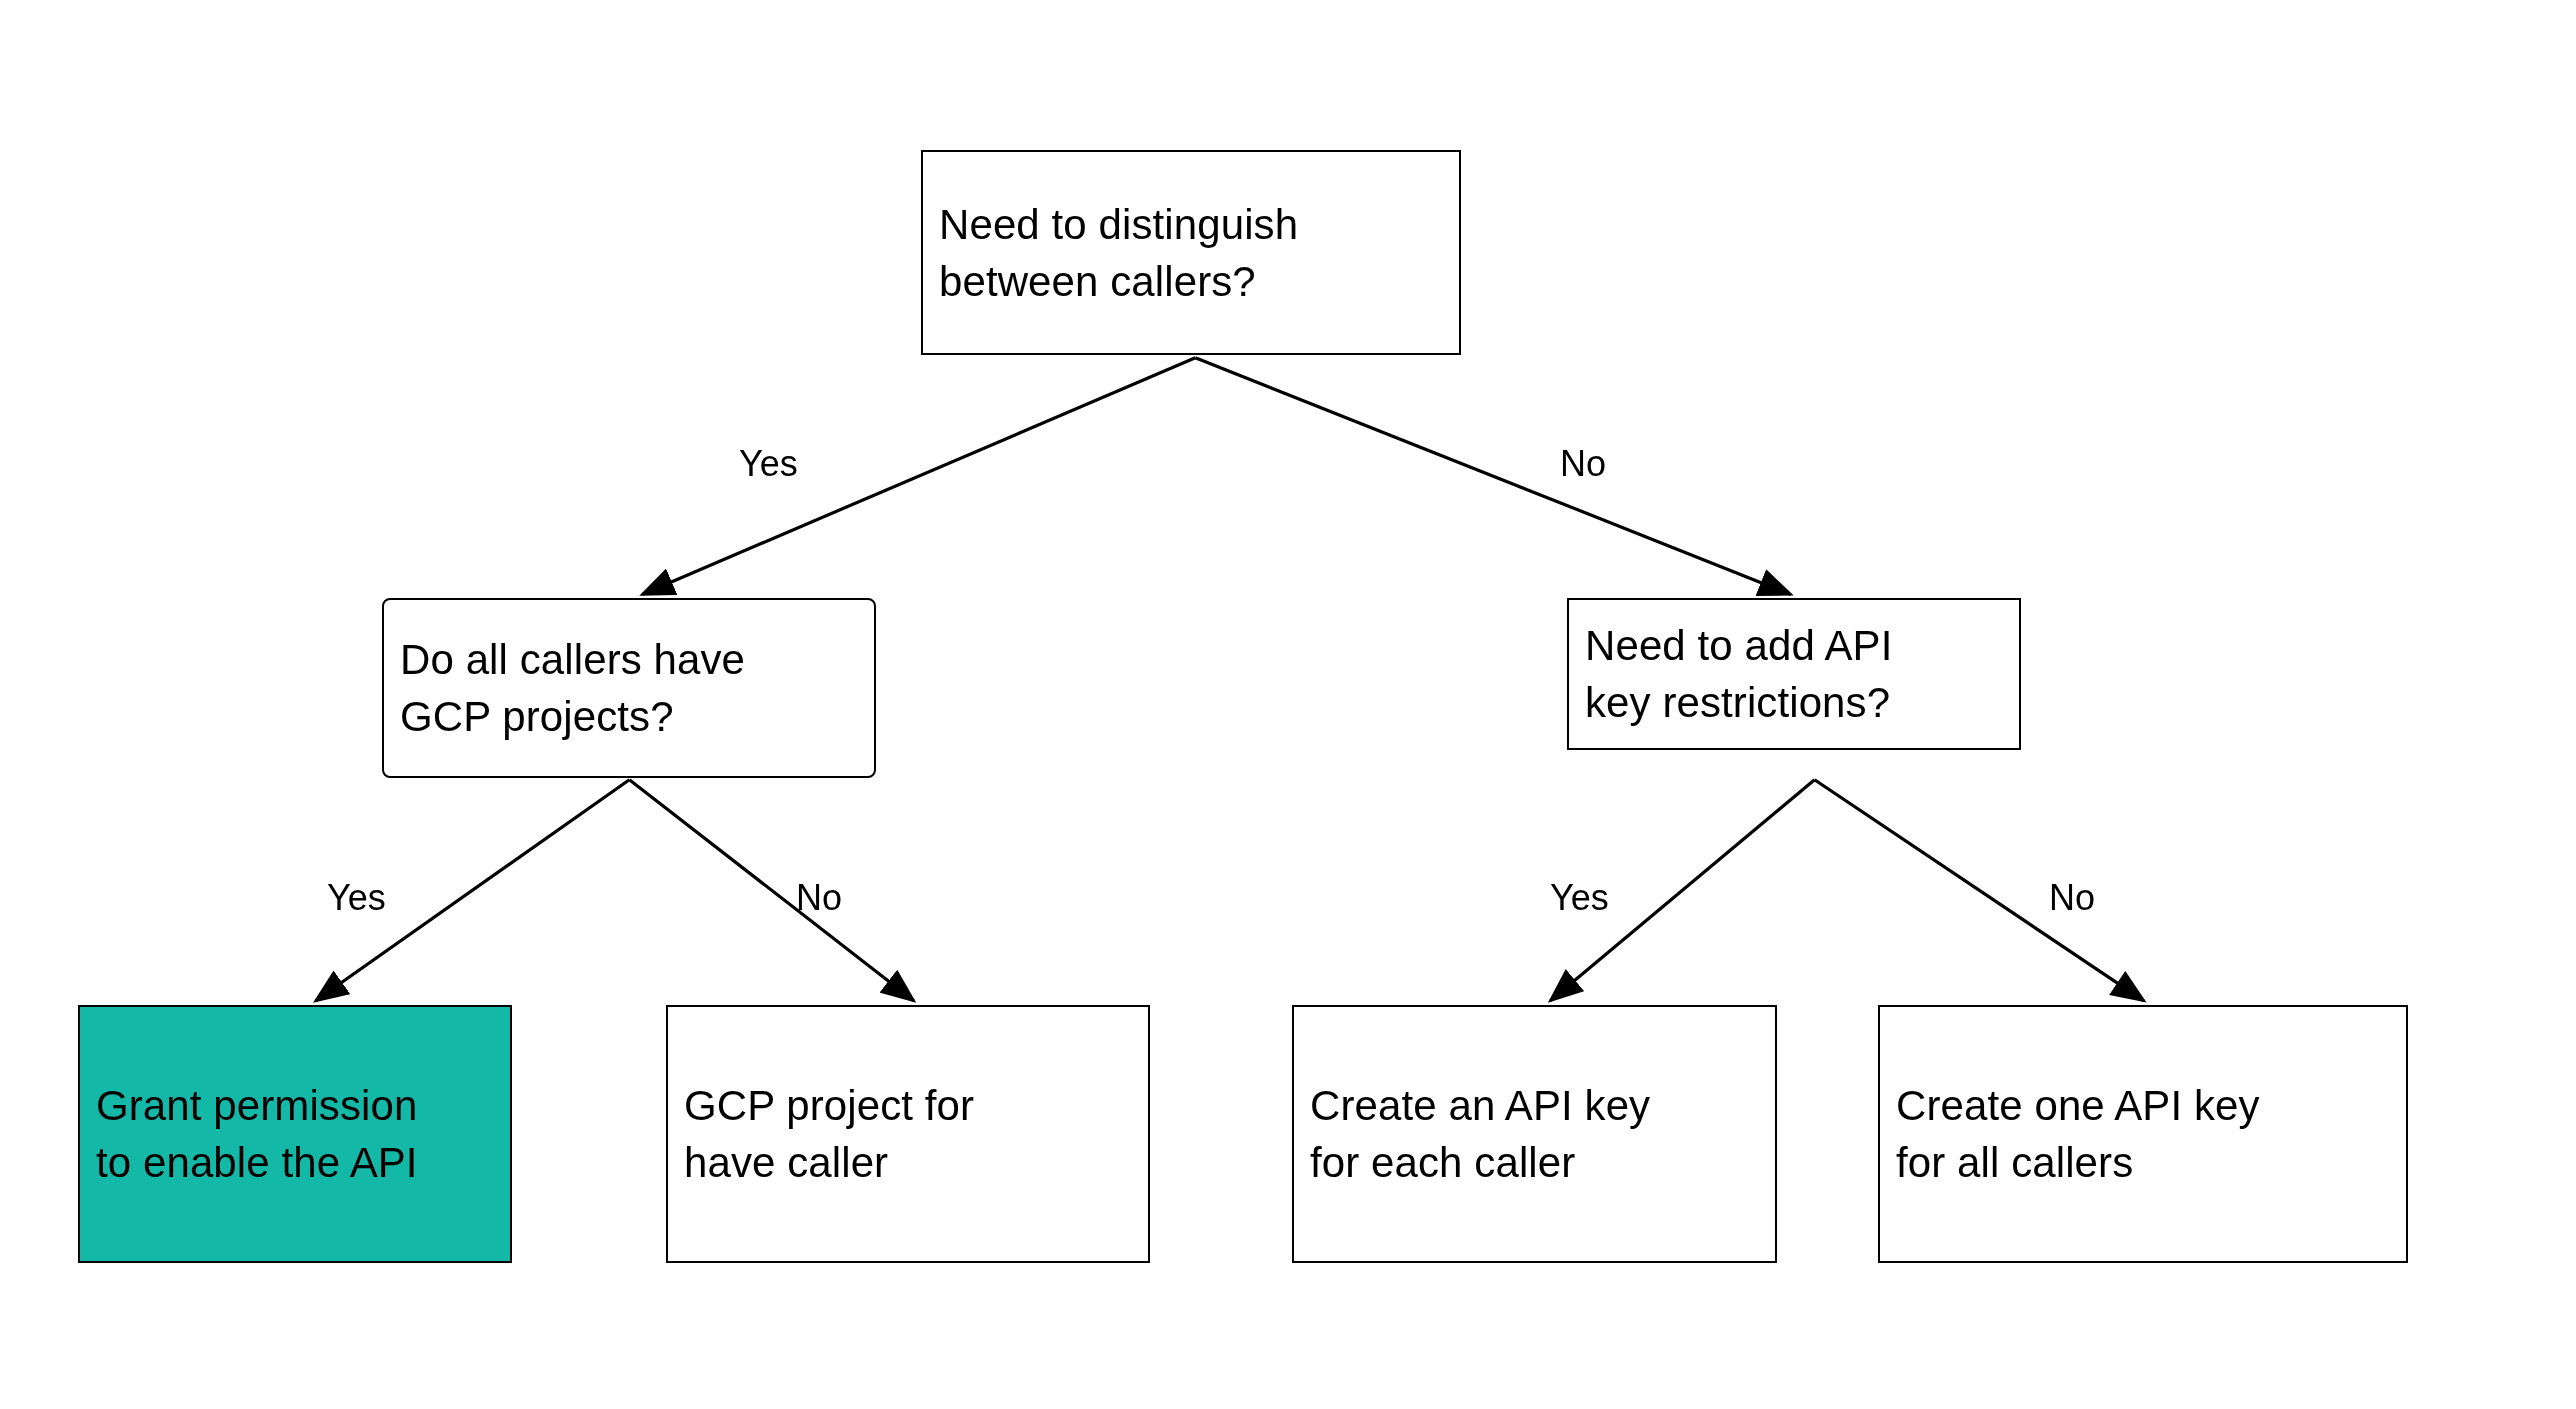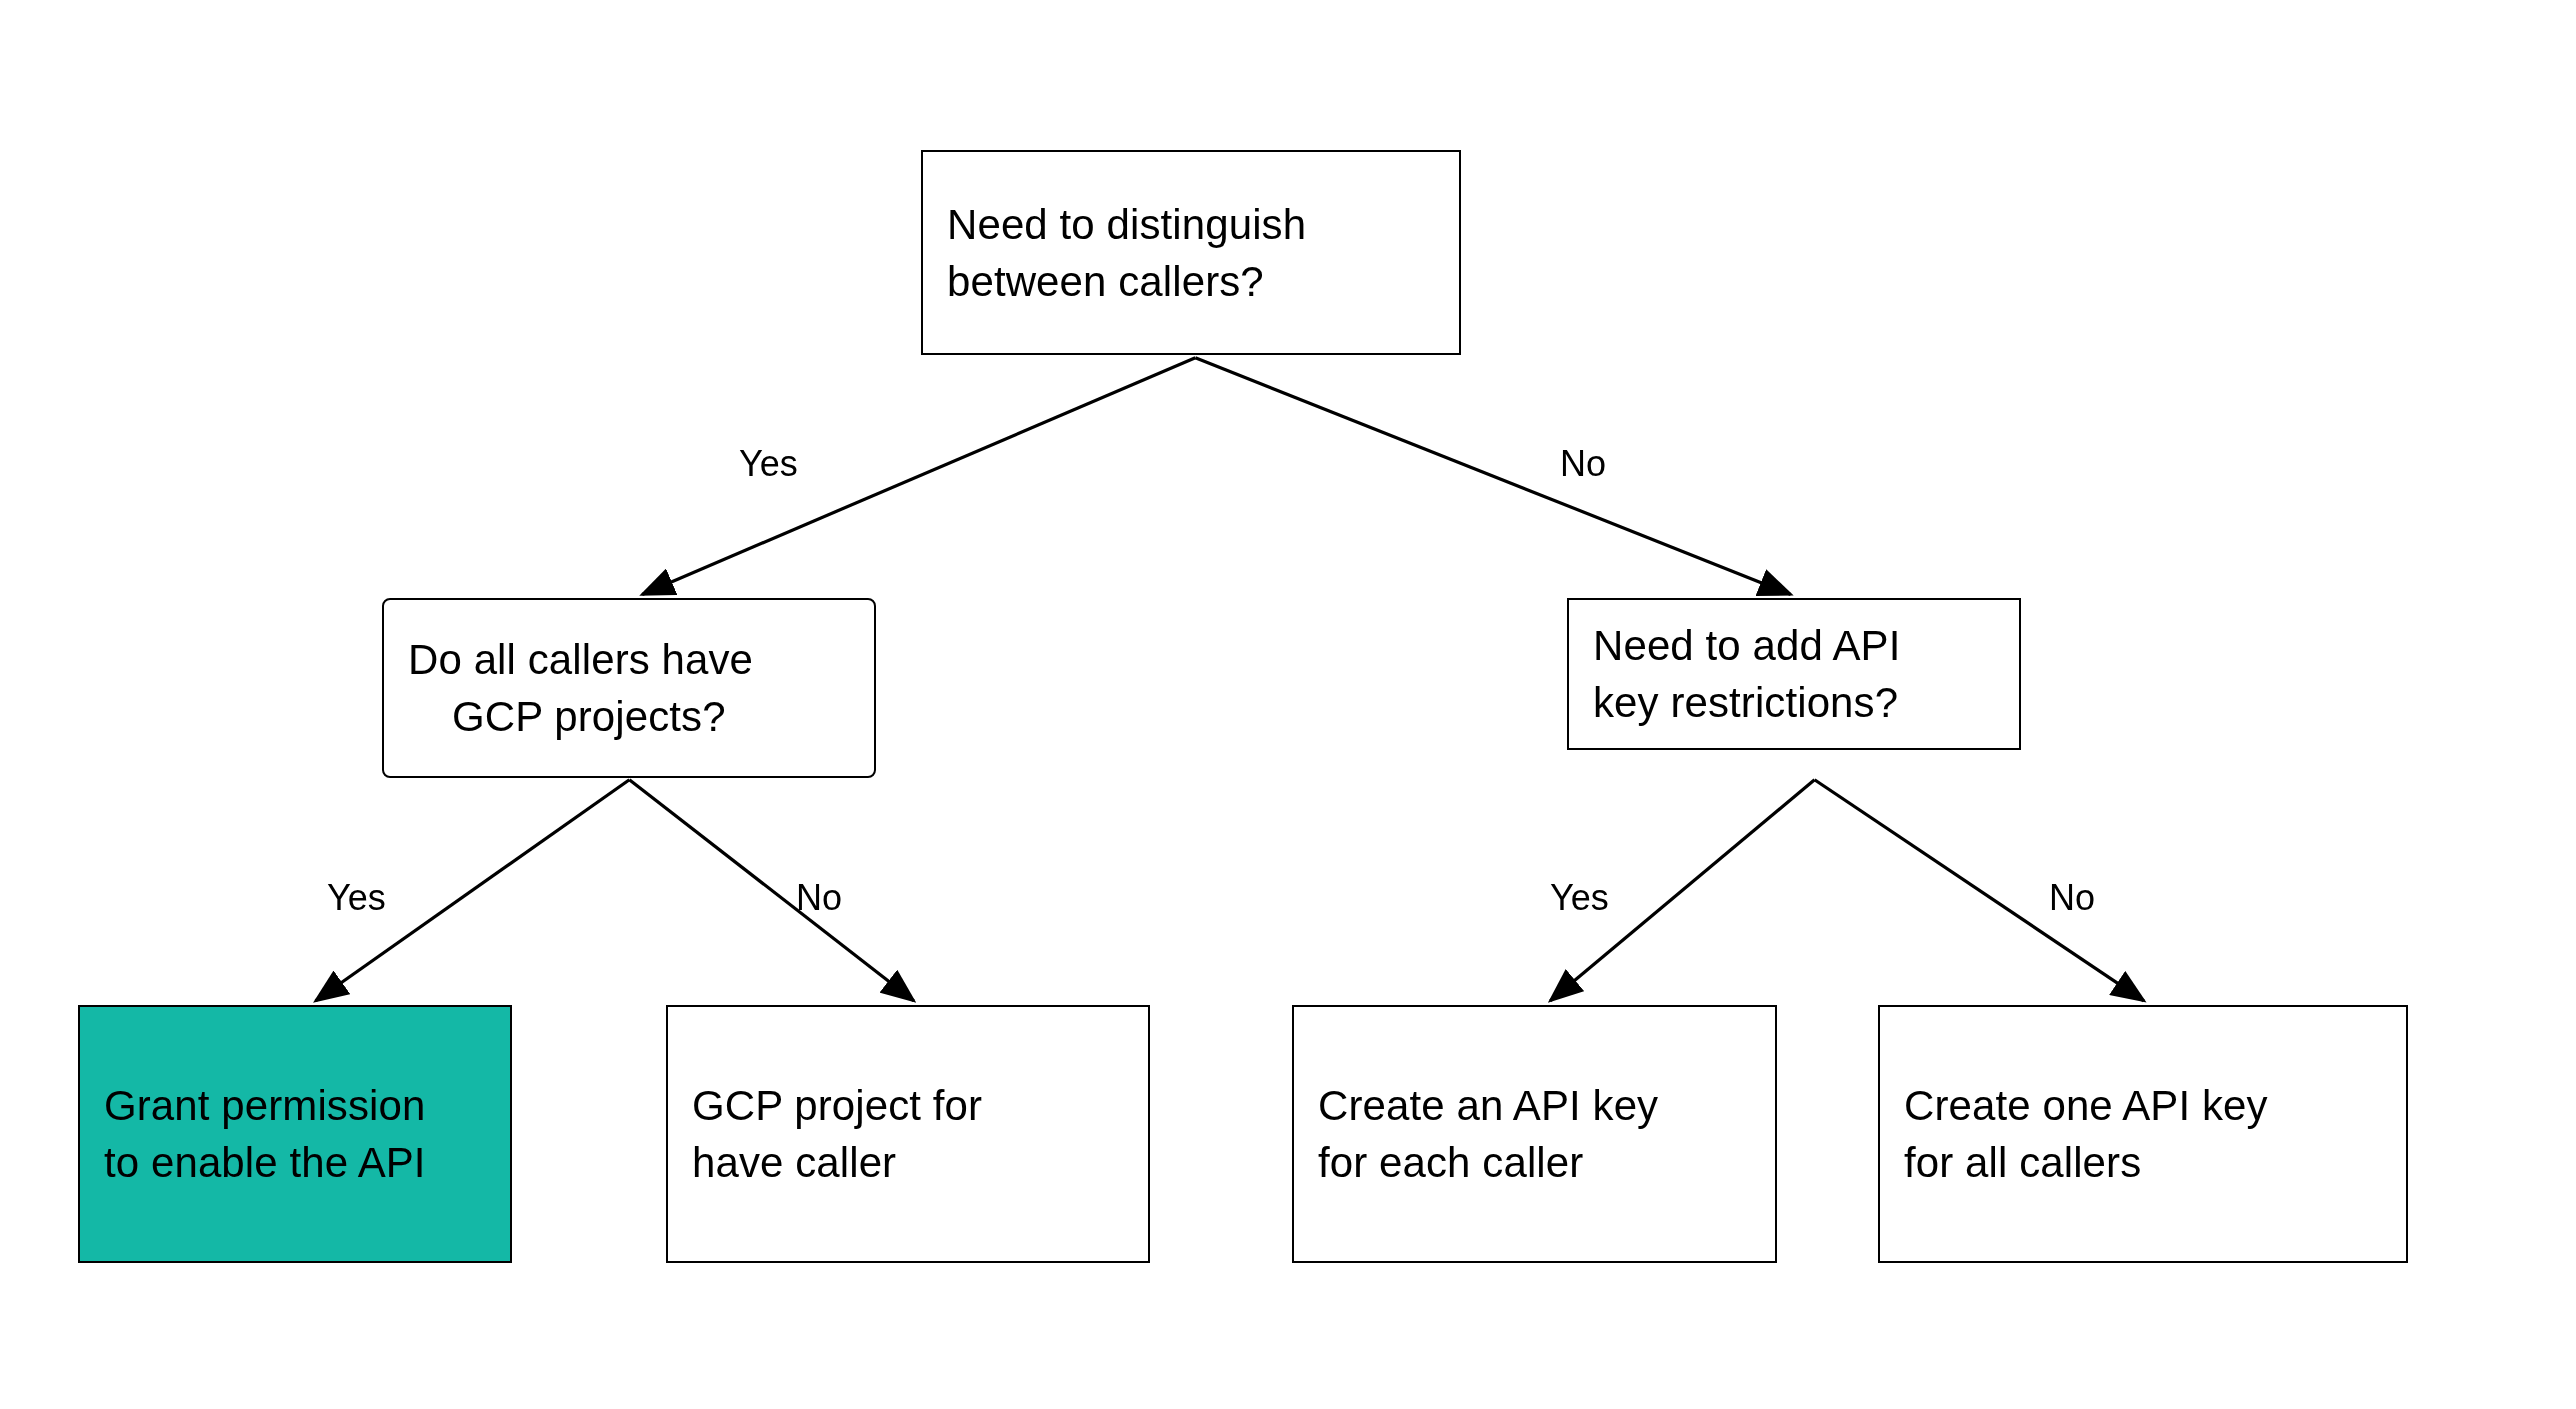--- a/index.html
+++ b/index.html
@@ -17,21 +17,21 @@
   }
   .node {
     position: absolute;
     box-sizing: border-box;
     background: #ffffff;
     border: 2.8px solid #000000;
     display: flex;
     flex-direction: column;
     justify-content: center;
     align-items: flex-start;
-    padding: 0 24px;
+    padding: 0 16px;
   }
   .node .line {
     display: block;
     color: #000000;
     font-size: 42px;
     line-height: 57px;
     white-space: nowrap;
     letter-spacing: 0.1px;
   }
   .edge-label {
@@ -70,21 +70,21 @@
       </g>
   </svg>
 
   <div id="node-layer">
       <div class="node" style="left: 921px; top: 150px; width: 540px; height: 205px; border-color: rgb(0, 0, 0); background: rgb(255, 255, 255);">
         <span class="line" style="color: rgb(0, 0, 0);">Need to distinguish</span>
         <span class="line" style="color: rgb(0, 0, 0);">between callers?</span>
       </div>
       <div class="node" style="left: 382px; top: 598px; width: 494px; height: 180px; border-color: rgb(0, 0, 0); background: rgb(255, 255, 255); border-radius: 8px;">
         <span class="line" style="color: rgb(0, 0, 0);">Do all callers have</span>
-        <span class="line" style="color: rgb(0, 0, 0); margin-left: 44px;">GCP projects?</span>
+        <span class="line" style="color: rgb(0, 0, 0);">GCP projects?</span>
       </div>
       <div class="node" style="left: 1567px; top: 598px; width: 454px; height: 152px; border-color: rgb(0, 0, 0); background: rgb(255, 255, 255);">
         <span class="line" style="color: rgb(0, 0, 0);">Need to add API</span>
         <span class="line" style="color: #000000;">key restrictions?</span>
       </div>
       <div class="node" style="left: 78px; top: 1005px; width: 434px; height: 258px; border-color: rgb(0, 0, 0); background: #14b8a6;">
         <span class="line" style="color: rgb(0, 0, 0);">Grant permission</span>
         <span class="line" style="color: rgb(0, 0, 0);">to enable the API</span>
       </div>
       <div class="node" style="left: 666px; top: 1005px; width: 484px; height: 258px; border-color: rgb(0, 0, 0); background: rgb(255, 255, 255);">

